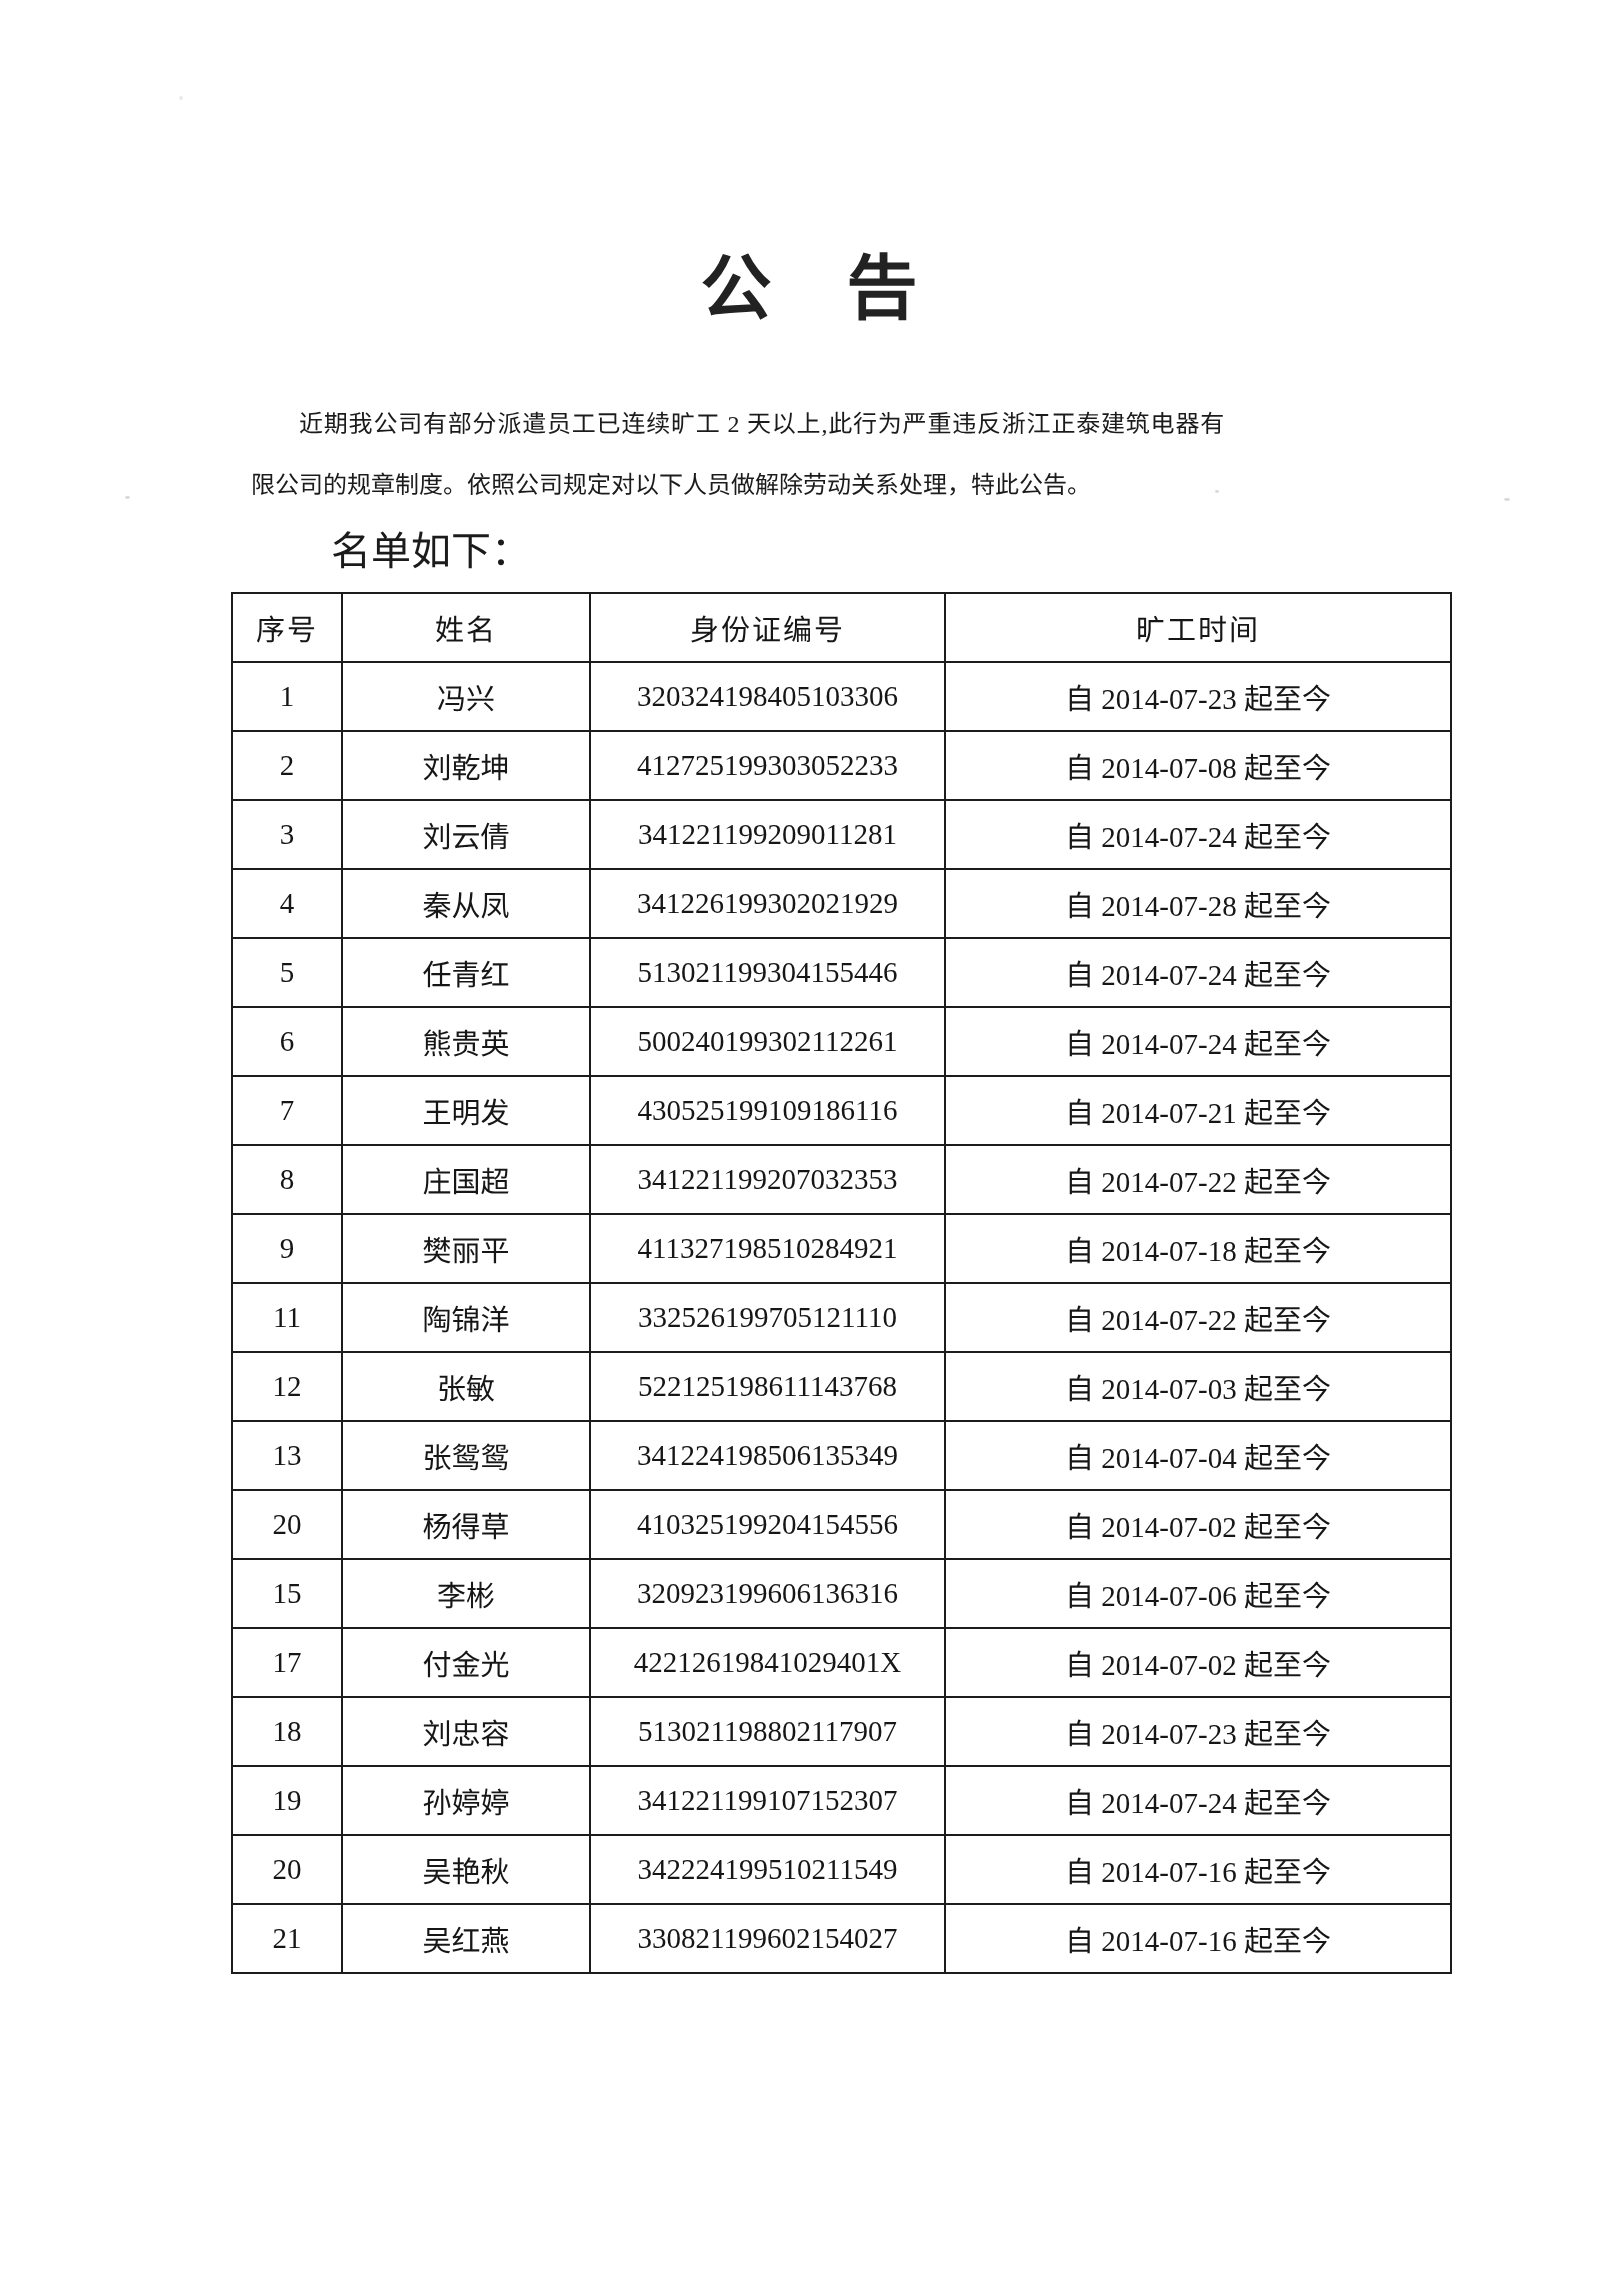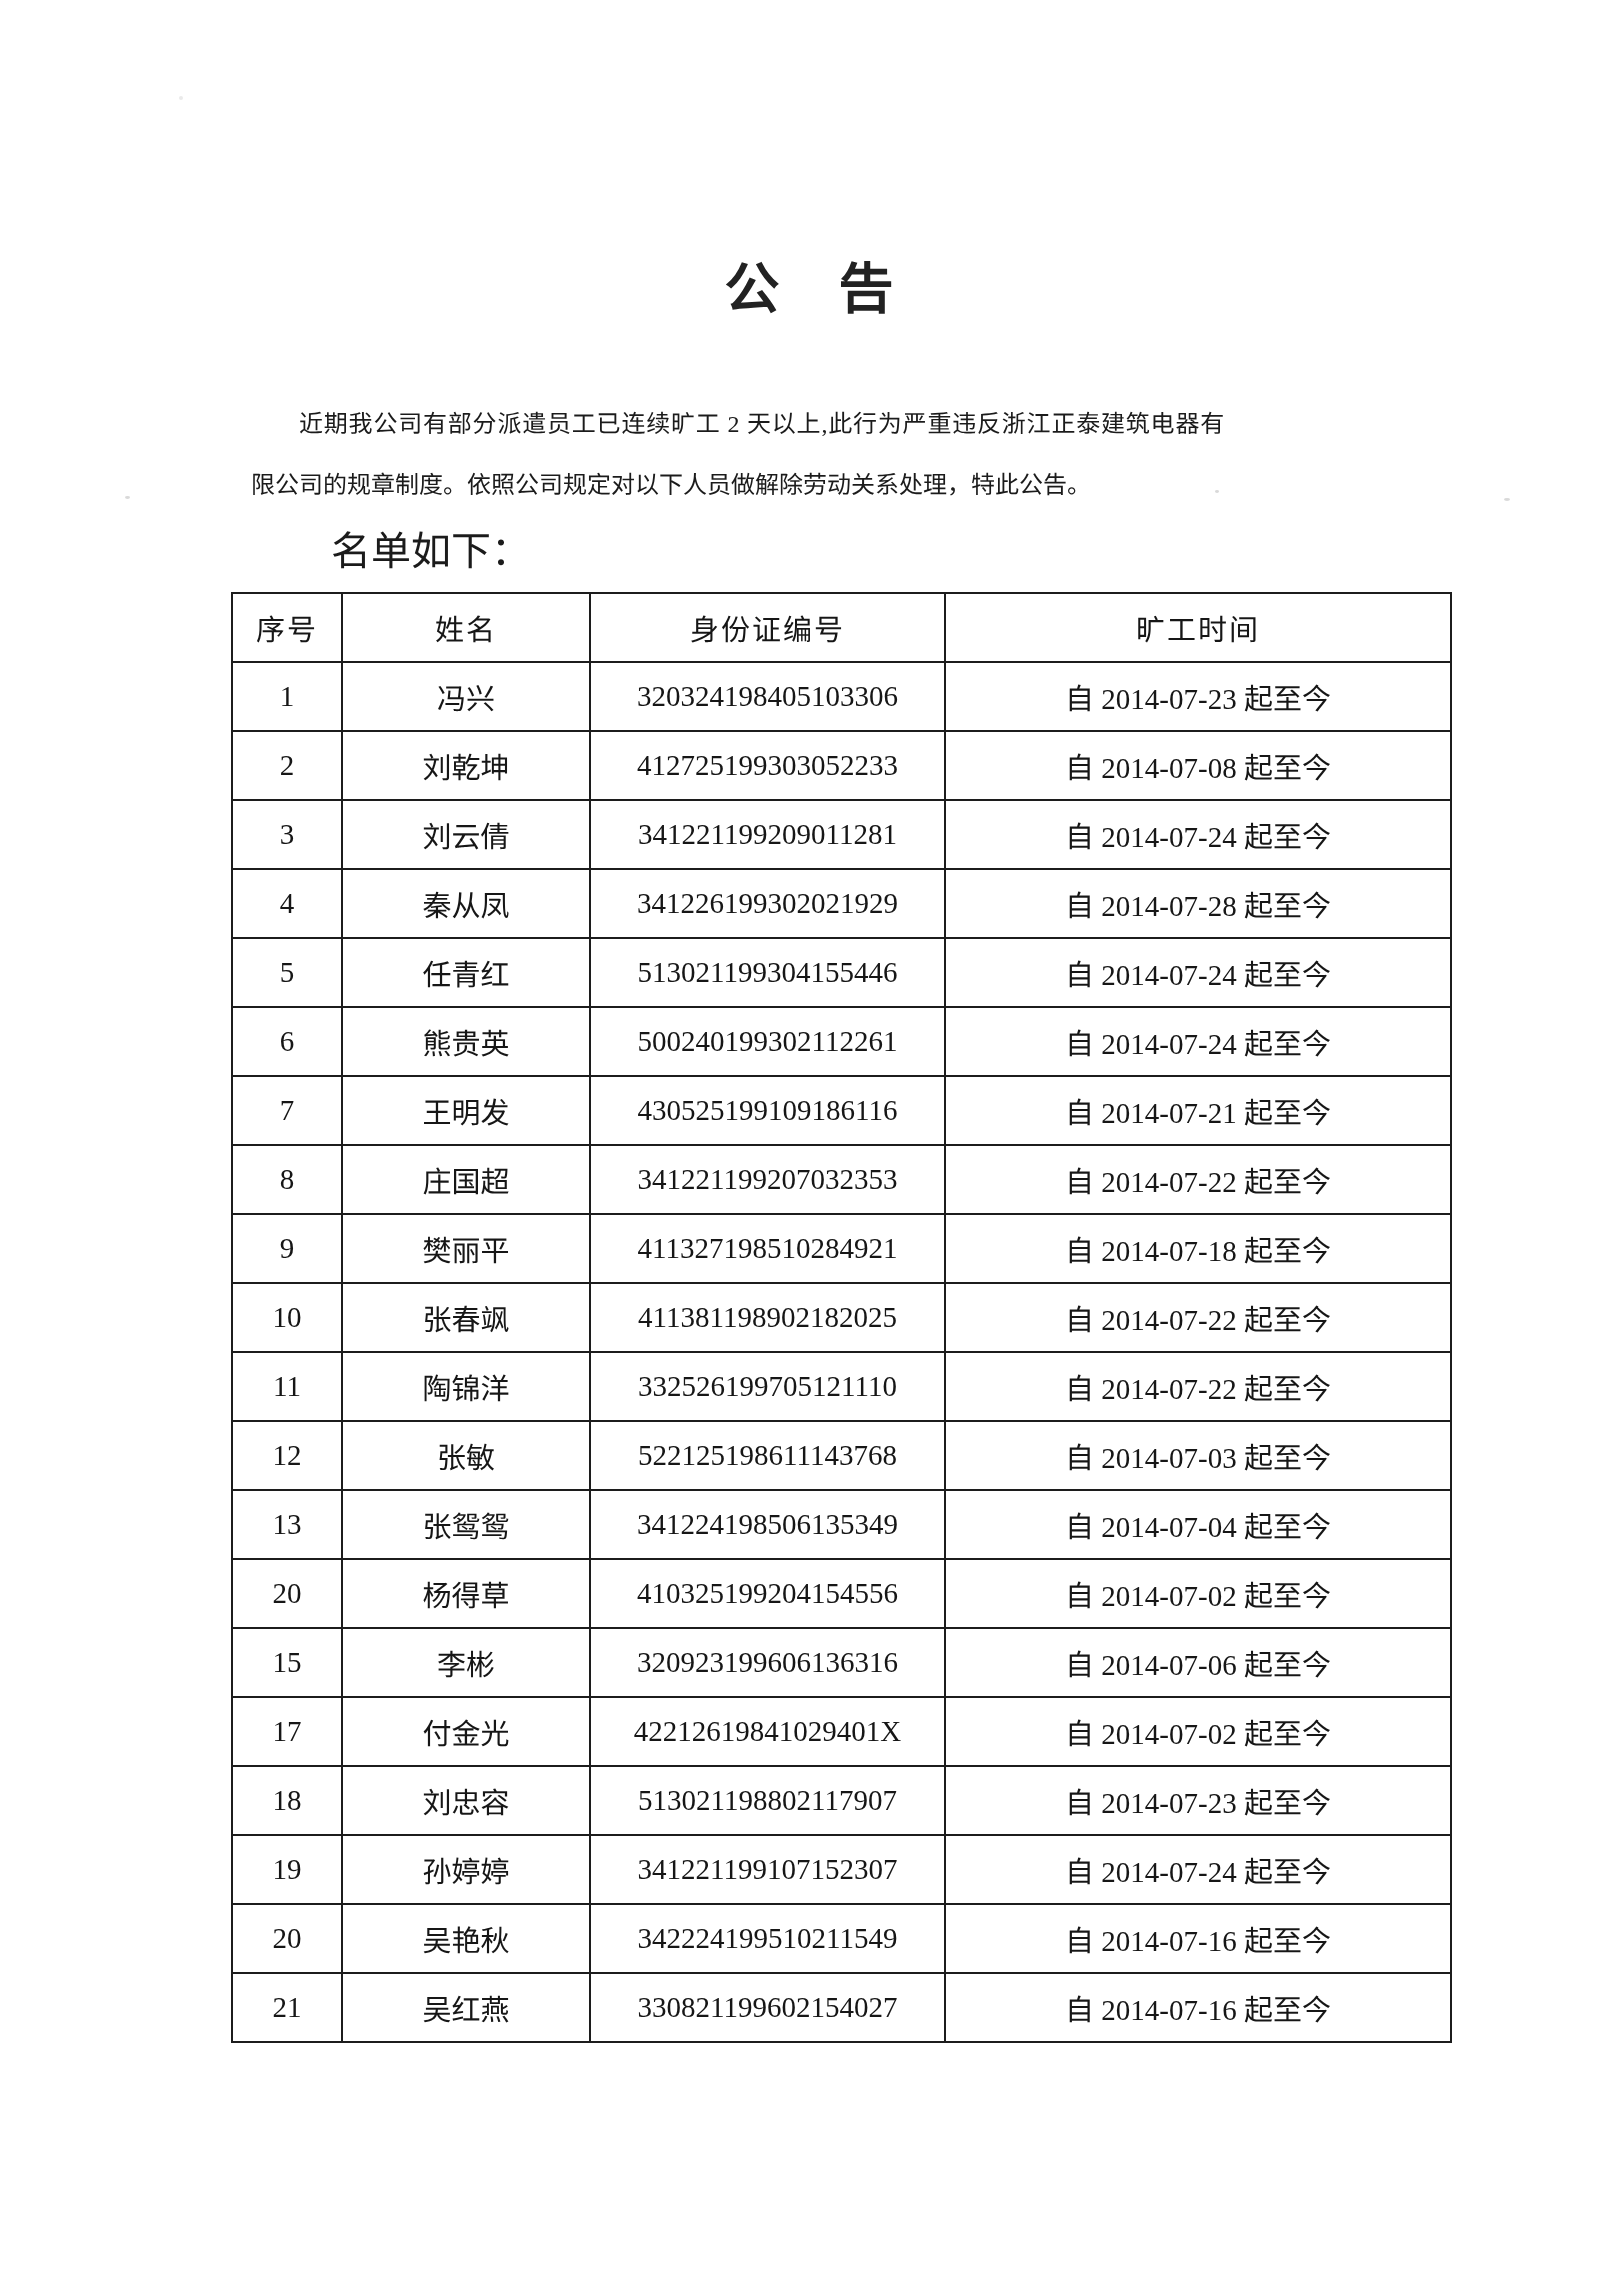--- a/index.html
+++ b/index.html
@@ -26,21 +26,21 @@
   }
   .speck.s1 { left: 125px; top: 496px; width: 4.9px; height: 2.9px; }
   .speck.s2 { left: 1215px; top: 490px; width: 3.9px; height: 2.9px; }
   .speck.s3 { left: 1504px; top: 498px; width: 5.9px; height: 2.9px; }
   .speck.s4 { left: 179px; top: 96px;  width: 3.9px; height: 3.9px; opacity: .3; }
 
   .doc-title {
     margin: 0;
     padding-top: 261px;
     text-align: center;
-    font-size: 55px;
+    font-size: 71px;
     line-height: 57px;
     font-weight: bold;
     letter-spacing: 2px;
     color: #222;
   }
 
   .body-text {
     margin: 76px 157px 0 251px; 
     font-size: 24px;
     line-height: 61px;
@@ -169,26 +169,20 @@
           <td>341221199207032353</td>
           <td>自 2014-07-22 起至今</td>
         </tr>
         <tr>
           <td>9</td>
           <td>樊丽平</td>
           <td>411327198510284921</td>
           <td>自 2014-07-18 起至今</td>
         </tr>
         <tr>
-          <td>10</td>
-          <td>张春飒</td>
-          <td>411381198902182025</td>
-          <td>自 2014-07-22 起至今</td>
-        </tr>
-        <tr>
           <td>11</td>
           <td>陶锦洋</td>
           <td>332526199705121110</td>
           <td>自 2014-07-22 起至今</td>
         </tr>
         <tr>
           <td>12</td>
           <td>张敏</td>
           <td>522125198611143768</td>
           <td>自 2014-07-03 起至今</td>

